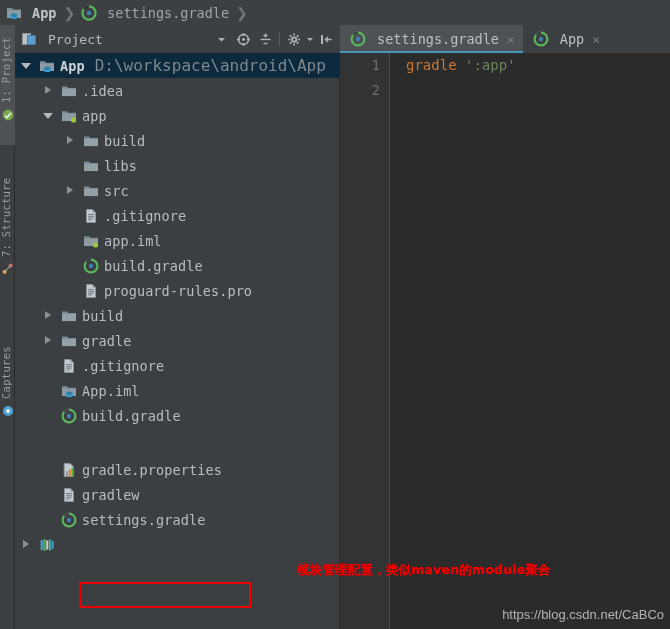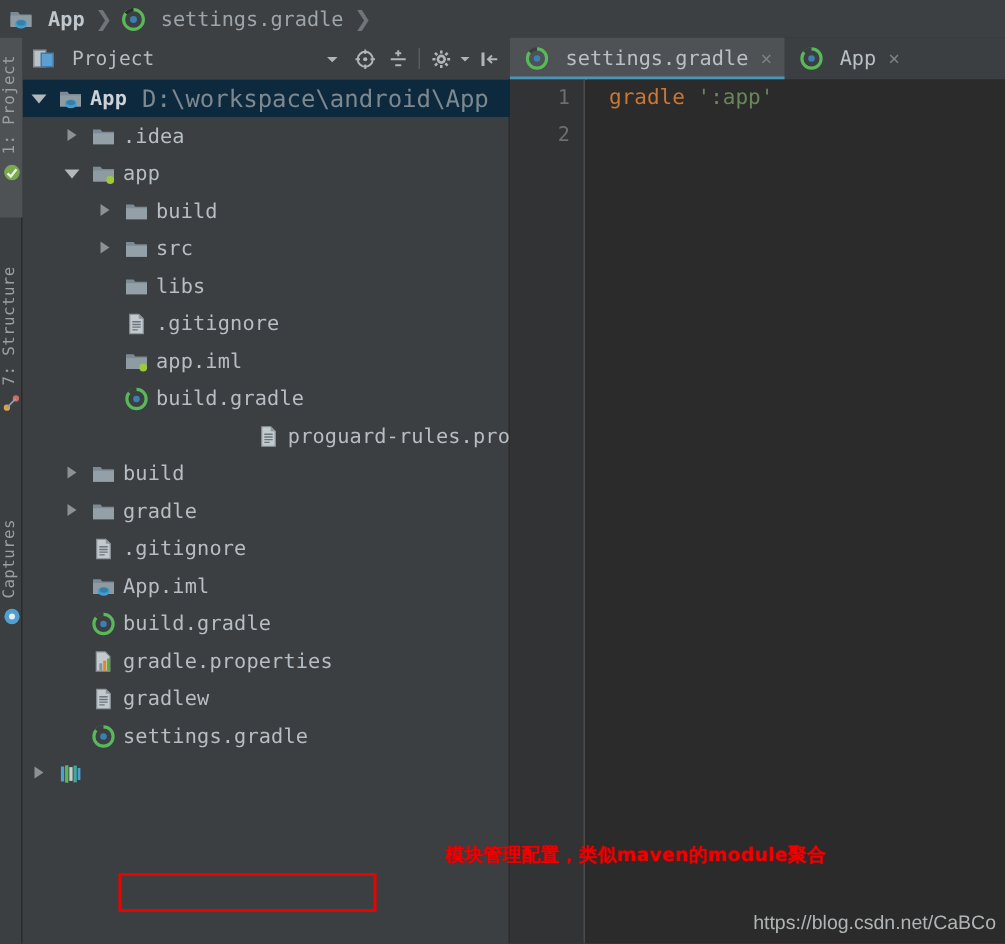--- a/index.html
+++ b/index.html
@@ -292,34 +292,34 @@
       </div>
       <div class="row" style="padding-left: 50px;">
         <span class="arrow right" style="margin-right: 7px;"></span>
         <span class="icon"><svg width="16" height="16" viewBox="0 0 16 16">
             <path d="M1 3.4h5l1.2 1.5H15v8.2H1z" fill="#7b8a94"></path>
             <path d="M1 5.8h14v7.3H1z" fill="#93a0a8"></path>
           </svg></span>
         <span class="label">build</span>
       </div>
       <div class="row" style="padding-left: 50px;">
+        <span class="arrow" style="margin-right: 7px;"></span>
+        <span class="icon"><svg width="16" height="16" viewBox="0 0 16 16">
+            <path d="M1 3.4h5l1.2 1.5H15v8.2H1z" fill="#7b8a94"></path>
+            <path d="M1 5.8h14v7.3H1z" fill="#93a0a8"></path>
+          </svg></span>
+        <span class="label">libs</span>
+      </div>
+      <div class="row" style="padding-left: 50px;">
         <span class="arrow right" style="margin-right: 7px;"></span>
         <span class="icon"><svg width="16" height="16" viewBox="0 0 16 16">
             <path d="M1 3.4h5l1.2 1.5H15v8.2H1z" fill="#7b8a94"></path>
             <path d="M1 5.8h14v7.3H1z" fill="#93a0a8"></path>
           </svg></span>
         <span class="label">src</span>
-      </div>
-      <div class="row" style="padding-left: 50px;">
-        <span class="arrow" style="margin-right: 7px;"></span>
-        <span class="icon"><svg width="16" height="16" viewBox="0 0 16 16">
-            <path d="M1 3.4h5l1.2 1.5H15v8.2H1z" fill="#7b8a94"></path>
-            <path d="M1 5.8h14v7.3H1z" fill="#93a0a8"></path>
-          </svg></span>
-        <span class="label">libs</span>
       </div>
       <div class="row" style="padding-left: 50px;">
         <span class="arrow" style="margin-right: 7px;"></span>
         <span class="icon"><svg width="16" height="16" viewBox="0 0 16 16">
             <path d="M3.5 1.5h6l3 3v10h-9z" fill="#c2cacf" stroke="#8d969b" stroke-width=".8"></path>
             <path d="M9.5 1.5v3h3" fill="#8d969b"></path>
             <path d="M5.2 6.5h5.6M5.2 8.3h5.6M5.2 10.1h5.6M5.2 11.9h3.6" stroke="#6c757b" stroke-width=".95"></path>
           </svg></span>
         <span class="label">.gitignore</span>
       </div>
@@ -334,21 +334,21 @@
       </div>
       <div class="row" style="padding-left: 50px;">
         <span class="arrow" style="margin-right: 7px;"></span>
         <span class="icon"><svg width="16" height="16" viewBox="0 0 16 16">
             <circle cx="8" cy="8" r="6.4" fill="none" stroke="#5ab85a" stroke-width="2.1"></circle>
             <path d="M8 1.6 A6.4 6.4 0 0 0 3.2 3.9" stroke="#3c3f41" stroke-width="2.4" fill="none"></path>
             <circle cx="8" cy="8" r="2.2" fill="#3c7fb1"></circle>
           </svg></span>
         <span class="label">build.gradle</span>
       </div>
-      <div class="row" style="padding-left: 50px; justify-content: flex-end;">
+      <div class="row" style="padding-left: 50px;">
         <span class="arrow" style="margin-right: 7px;"></span>
         <span class="icon"><svg width="16" height="16" viewBox="0 0 16 16">
             <path d="M3.5 1.5h6l3 3v10h-9z" fill="#c2cacf" stroke="#8d969b" stroke-width=".8"></path>
             <path d="M9.5 1.5v3h3" fill="#8d969b"></path>
             <path d="M5.2 6.5h5.6M5.2 8.3h5.6M5.2 10.1h5.6M5.2 11.9h3.6" stroke="#6c757b" stroke-width=".95"></path>
           </svg></span>
         <span class="label">proguard-rules.pro</span>
       </div>
       <div class="row" style="padding-left: 28px;">
         <span class="arrow right" style="margin-right: 7px;"></span>
@@ -387,21 +387,21 @@
       </div>
       <div class="row" style="padding-left: 28px;">
         <span class="arrow" style="margin-right: 7px;"></span>
         <span class="icon"><svg width="16" height="16" viewBox="0 0 16 16">
             <circle cx="8" cy="8" r="6.4" fill="none" stroke="#5ab85a" stroke-width="2.1"></circle>
             <path d="M8 1.6 A6.4 6.4 0 0 0 3.2 3.9" stroke="#3c3f41" stroke-width="2.4" fill="none"></path>
             <circle cx="8" cy="8" r="2.2" fill="#3c7fb1"></circle>
           </svg></span>
         <span class="label">build.gradle</span>
       </div>
-      <div class="row" style="padding-left: 28px;">
+      <div class="row" style="padding-left: 28px; margin-top: 29px;">
         <span class="arrow" style="margin-right: 7px;"></span>
         <span class="icon"><svg width="16" height="16" viewBox="0 0 16 16">
             <path d="M3.2 1.6h6l3 3v9.8h-9z" fill="#c2cacf" stroke="#8d969b" stroke-width=".8"></path>
             <rect x="5.2" y="9.2" width="2" height="5" fill="#8a9298"></rect>
             <rect x="7.8" y="7.4" width="2" height="6.8" fill="#e8871e"></rect>
             <rect x="10.4" y="6" width="2" height="8.2" fill="#5aa83c"></rect>
           </svg></span>
         <span class="label">gradle.properties</span>
       </div>
       <div class="row" style="padding-left: 28px;">

